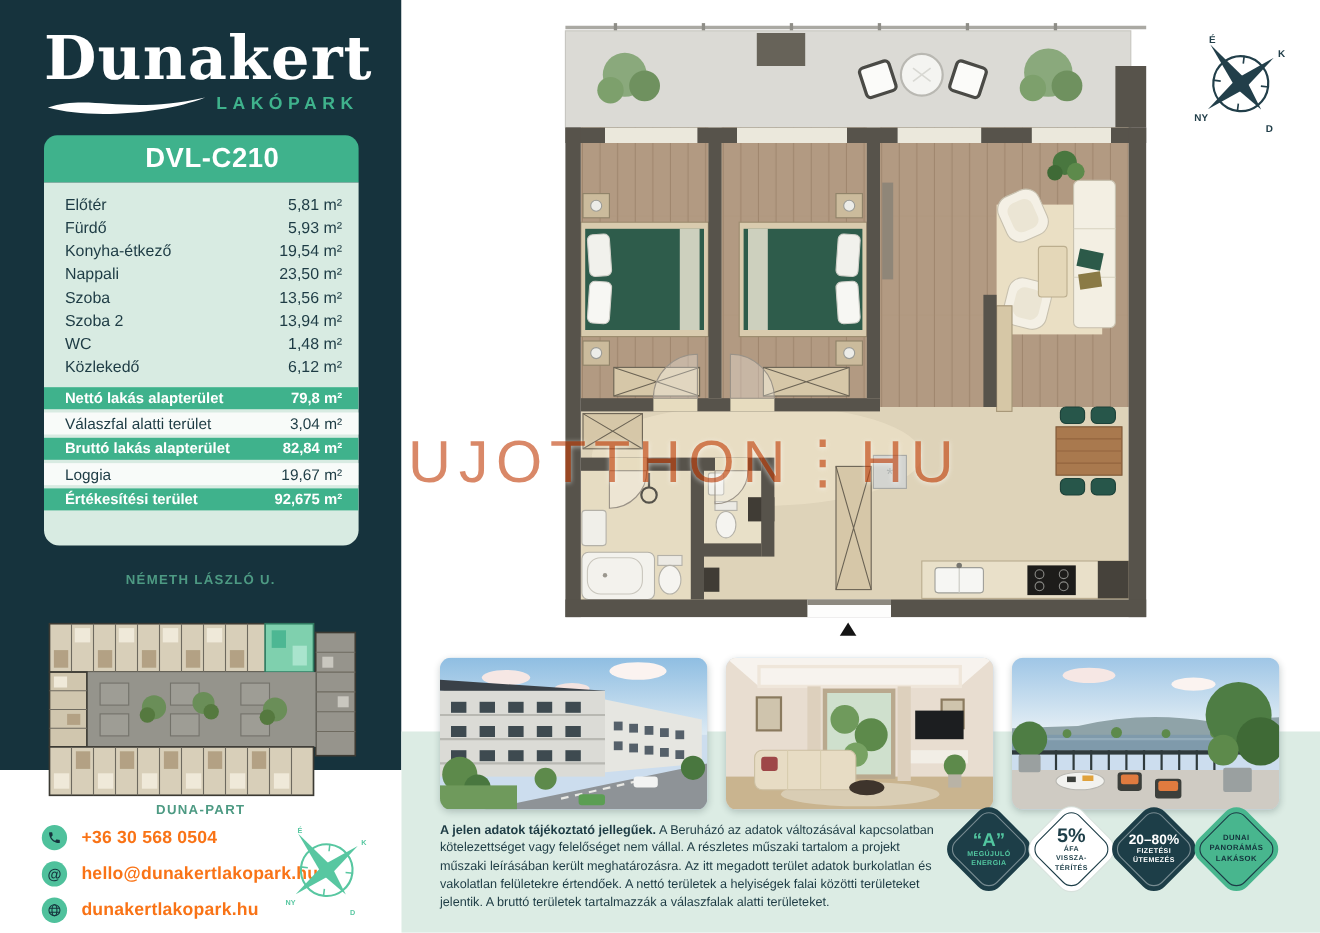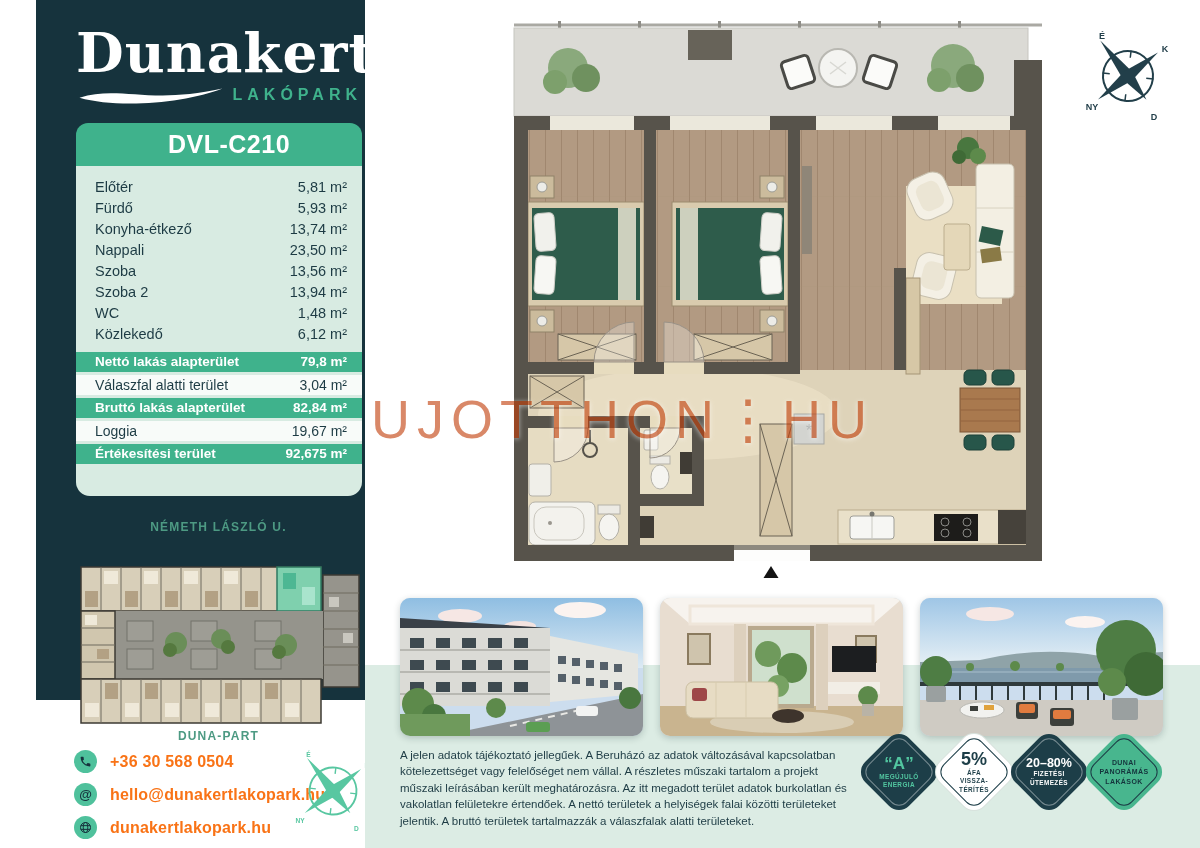--- a/index.html
+++ b/index.html
@@ -5,21 +5,21 @@
   :root{
     --accent-green:#3FB28C; --dark-teal:#16333D; --mint:#D8EBE2;
     --badge-green:#48B68E; --dark-text:#1D3B44; --icon-green:#4FC19C;
   }
   *{margin:0;padding:0;box-sizing:border-box;}
   html,body{width:1200px;height:848px;overflow:hidden;}
   body{font-family:"Liberation Sans","DejaVu Sans",sans-serif;background:#fff;}
   .page{position:relative;width:1200px;height:848px;background:#fff;}
 
   
-  .sidebar{position:absolute;left:0;top:0;width:365px;height:700px;background:var(--dark-teal);margin-left:36px;}
+  .sidebar{position:absolute;left:0;top:0;width:365px;height:700px;background:var(--dark-teal);}
   .logo{position:absolute;left:40px;top:24px;width:286px;}
   .logo-name{font-family:"DejaVu Serif","Liberation Serif",serif;font-weight:700;color:#fff;font-size:55px;line-height:1.05;letter-spacing:1px;}
   .logo-row{display:flex;align-items:center;gap:4px;margin-top:2px;}
   .logo-wave{flex:0 0 150px;height:22px;}
   .logo-sub{flex:1;text-align:right;color:var(--accent-green);font-size:16px;font-weight:700;letter-spacing:5px;}
   .unit-head{position:absolute;left:40px;top:123px;width:286px;height:43px;background:var(--accent-green);
     border-radius:12px 12px 0 0;color:#fff;font-size:25px;font-weight:700;line-height:43px;padding-left:20px;letter-spacing:.5px;text-align:center;}
   .panel{position:absolute;left:40px;top:166px;width:286px;height:330px;background:var(--mint);border-radius:0 0 14px 14px;overflow:hidden;}
   .room-rows{padding:11px 15px 4px 19px;}
   .r-row{display:flex;justify-content:space-between;height:21px;line-height:21px;font-size:14.5px;color:var(--dark-text);font-weight:500;}
@@ -41,21 +41,21 @@
   .main{position:absolute;left:365px;top:0;width:835px;height:848px;background:#fff;}
   .mint-band{position:absolute;left:0;top:665px;width:835px;height:183px;background:#DCECE4;}
   .floorplan{position:absolute;left:133px;top:16px;width:560px;height:562px;}
   .compass-main{position:absolute;left:713px;top:26px;width:100px;height:100px;}
   .watermark{position:absolute;left:6px;top:388px;font-size:54px;font-weight:300;letter-spacing:7px;
     color:#c2410c;opacity:.62;text-shadow:0 1px 5px rgba(255,255,255,.95);white-space:nowrap;pointer-events:none;}
   .photos{position:absolute;left:35px;top:598px;display:flex;gap:17px;}
   .photo{width:243px;height:138px;border-radius:10px;overflow:hidden;box-shadow:0 2px 7px rgba(20,40,40,.22);background:#cde;}
   .photo svg{display:block;width:243px;height:138px;}
   .disclaimer{position:absolute;left:35px;top:747px;width:452px;font-size:11.5px;line-height:1.43;color:var(--dark-text);}
-  .disclaimer b{font-weight:400;}
+  .disclaimer b{font-weight:700;}
   
   .badge{position:absolute;width:62px;height:62px;border-radius:14px;transform:rotate(45deg);top:741px;}
   .badge::after{content:"";position:absolute;inset:4px;border:1px solid rgba(255,255,255,.4);border-radius:11px;}
   .badge.b-dark{background:#1D3E48;}
   .badge.b-white{background:#fff;box-shadow:0 0 0 1px #d8e2dd;}
   .badge.b-white::after{border-color:#1D3E48;}
   .badge.b-green{background:var(--badge-green);}
   .badge.b-green::after{border-color:#1C3C46;}
   .badge-in{position:absolute;inset:0;transform:rotate(-45deg);display:flex;flex-direction:column;
     align-items:center;justify-content:center;text-align:center;}
@@ -95,21 +95,21 @@
             <span>5,81 m²</span>
           </div>
 
           <div class="r-row">
             <span>Fürdő</span>
             <span>5,93 m²</span>
           </div>
 
           <div class="r-row">
             <span>Konyha-étkező</span>
-            <span>13,74 m²</span>
+            <span>19,54 m²</span>
           </div>
 
           <div class="r-row">
             <span>Nappali</span>
             <span>23,50 m²</span>
           </div>
 
           <div class="r-row">
             <span>Szoba</span>
             <span>13,56 m²</span>

